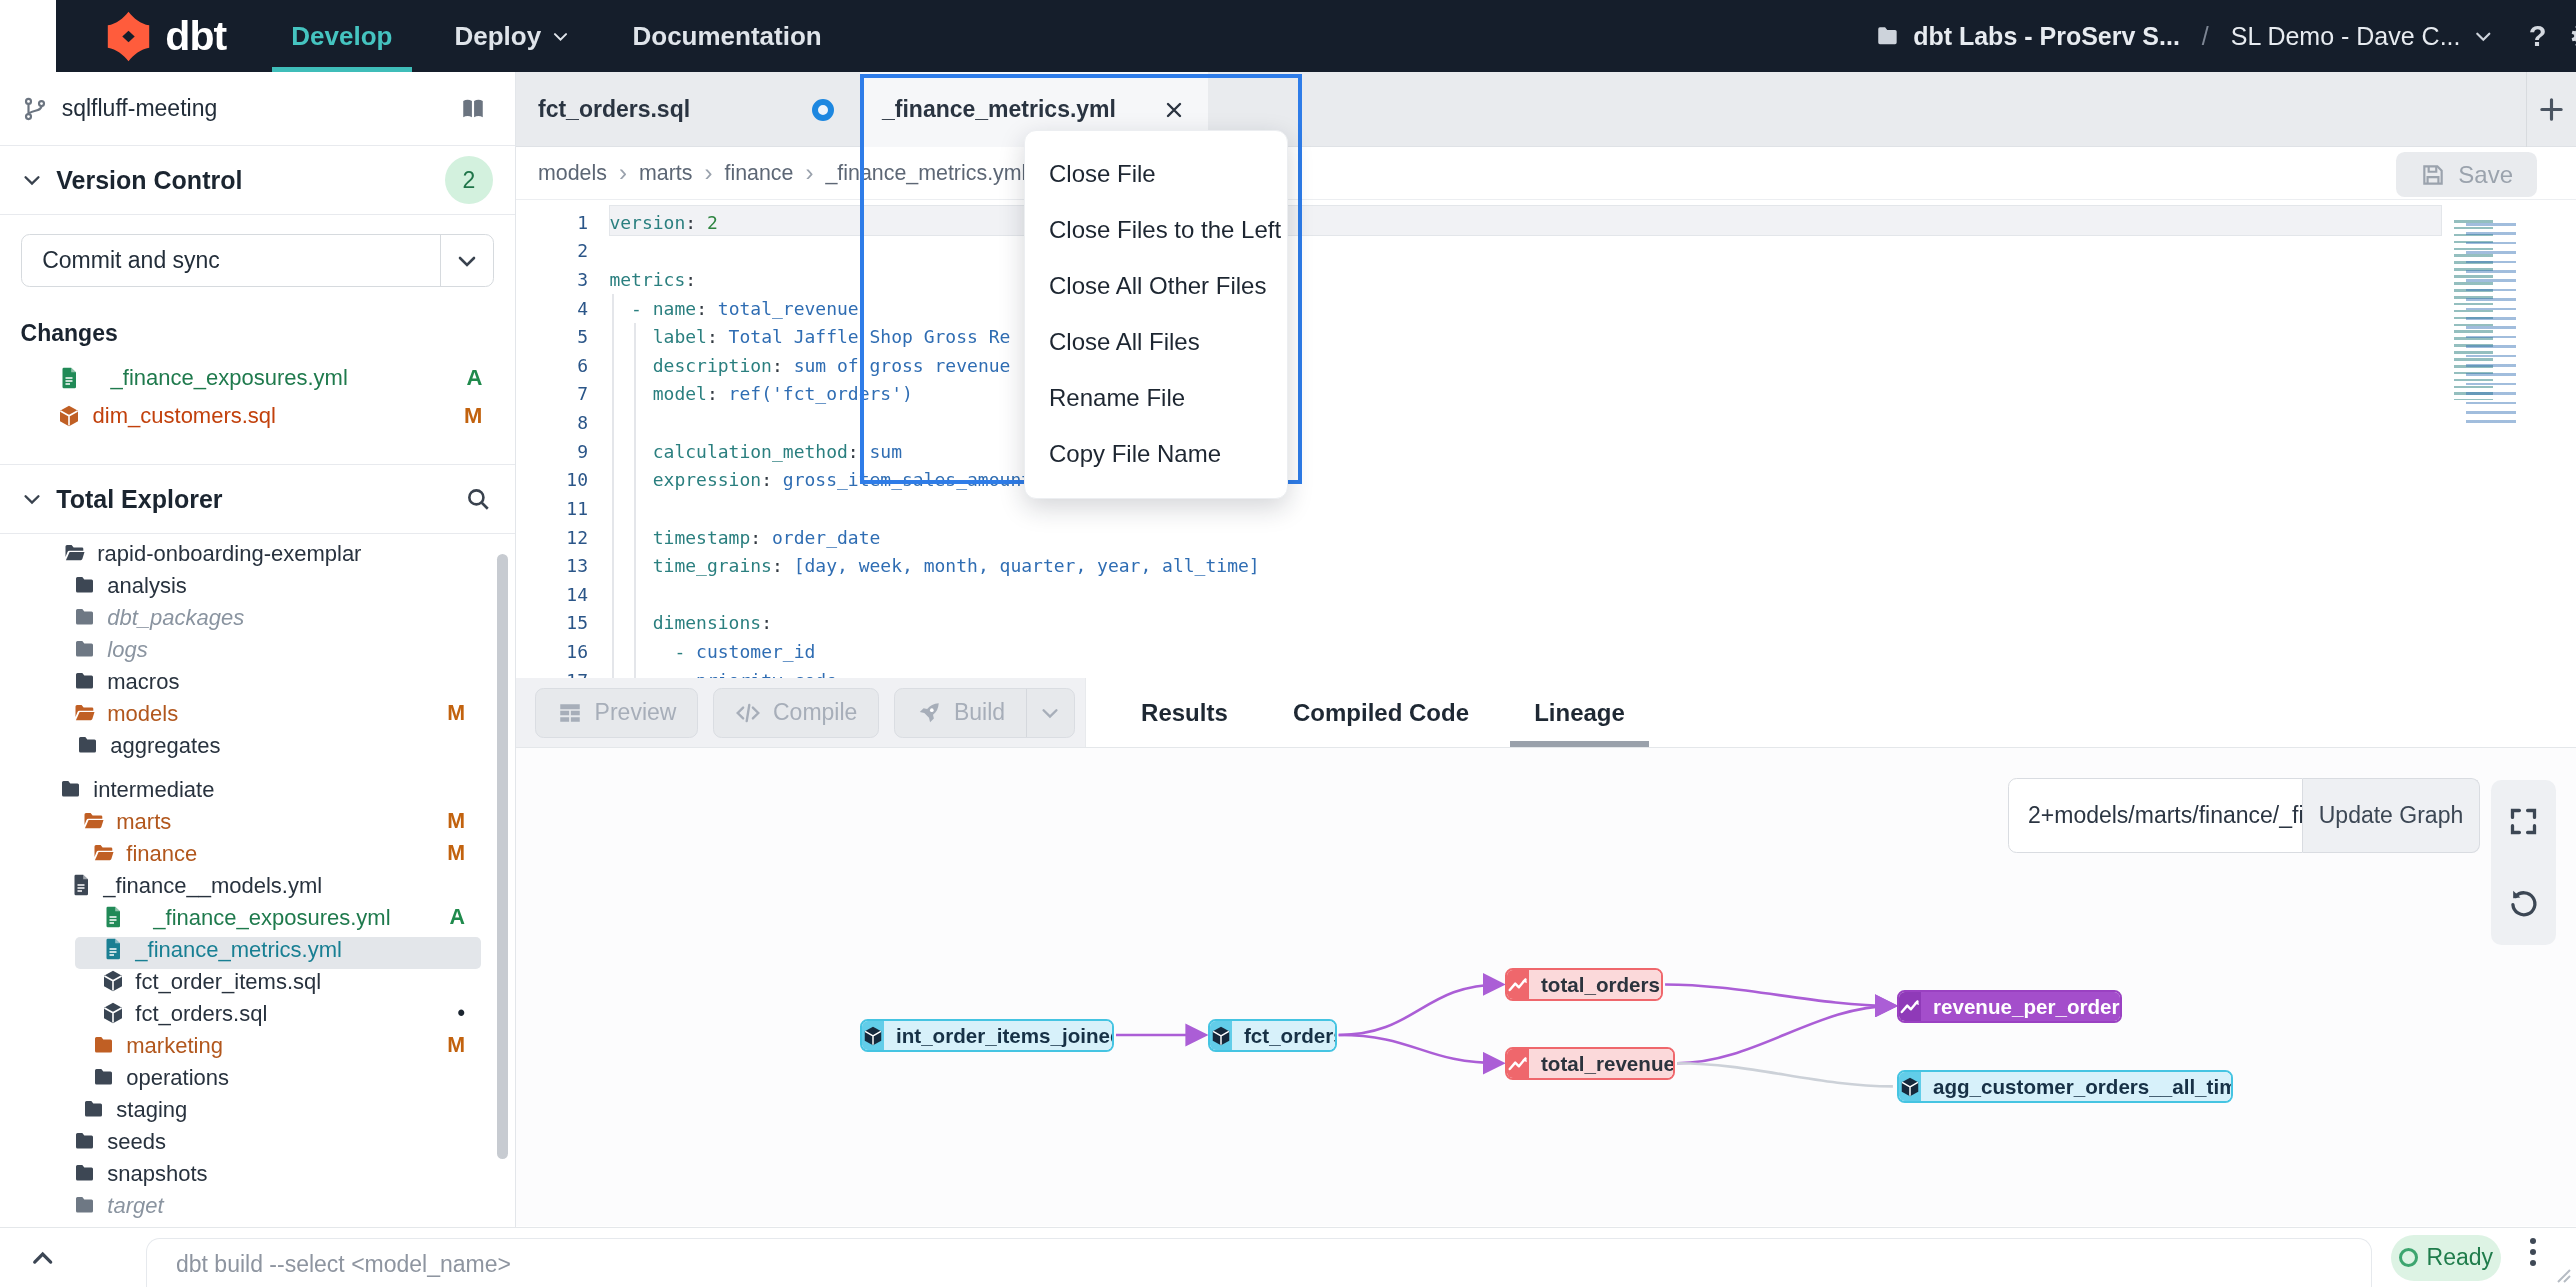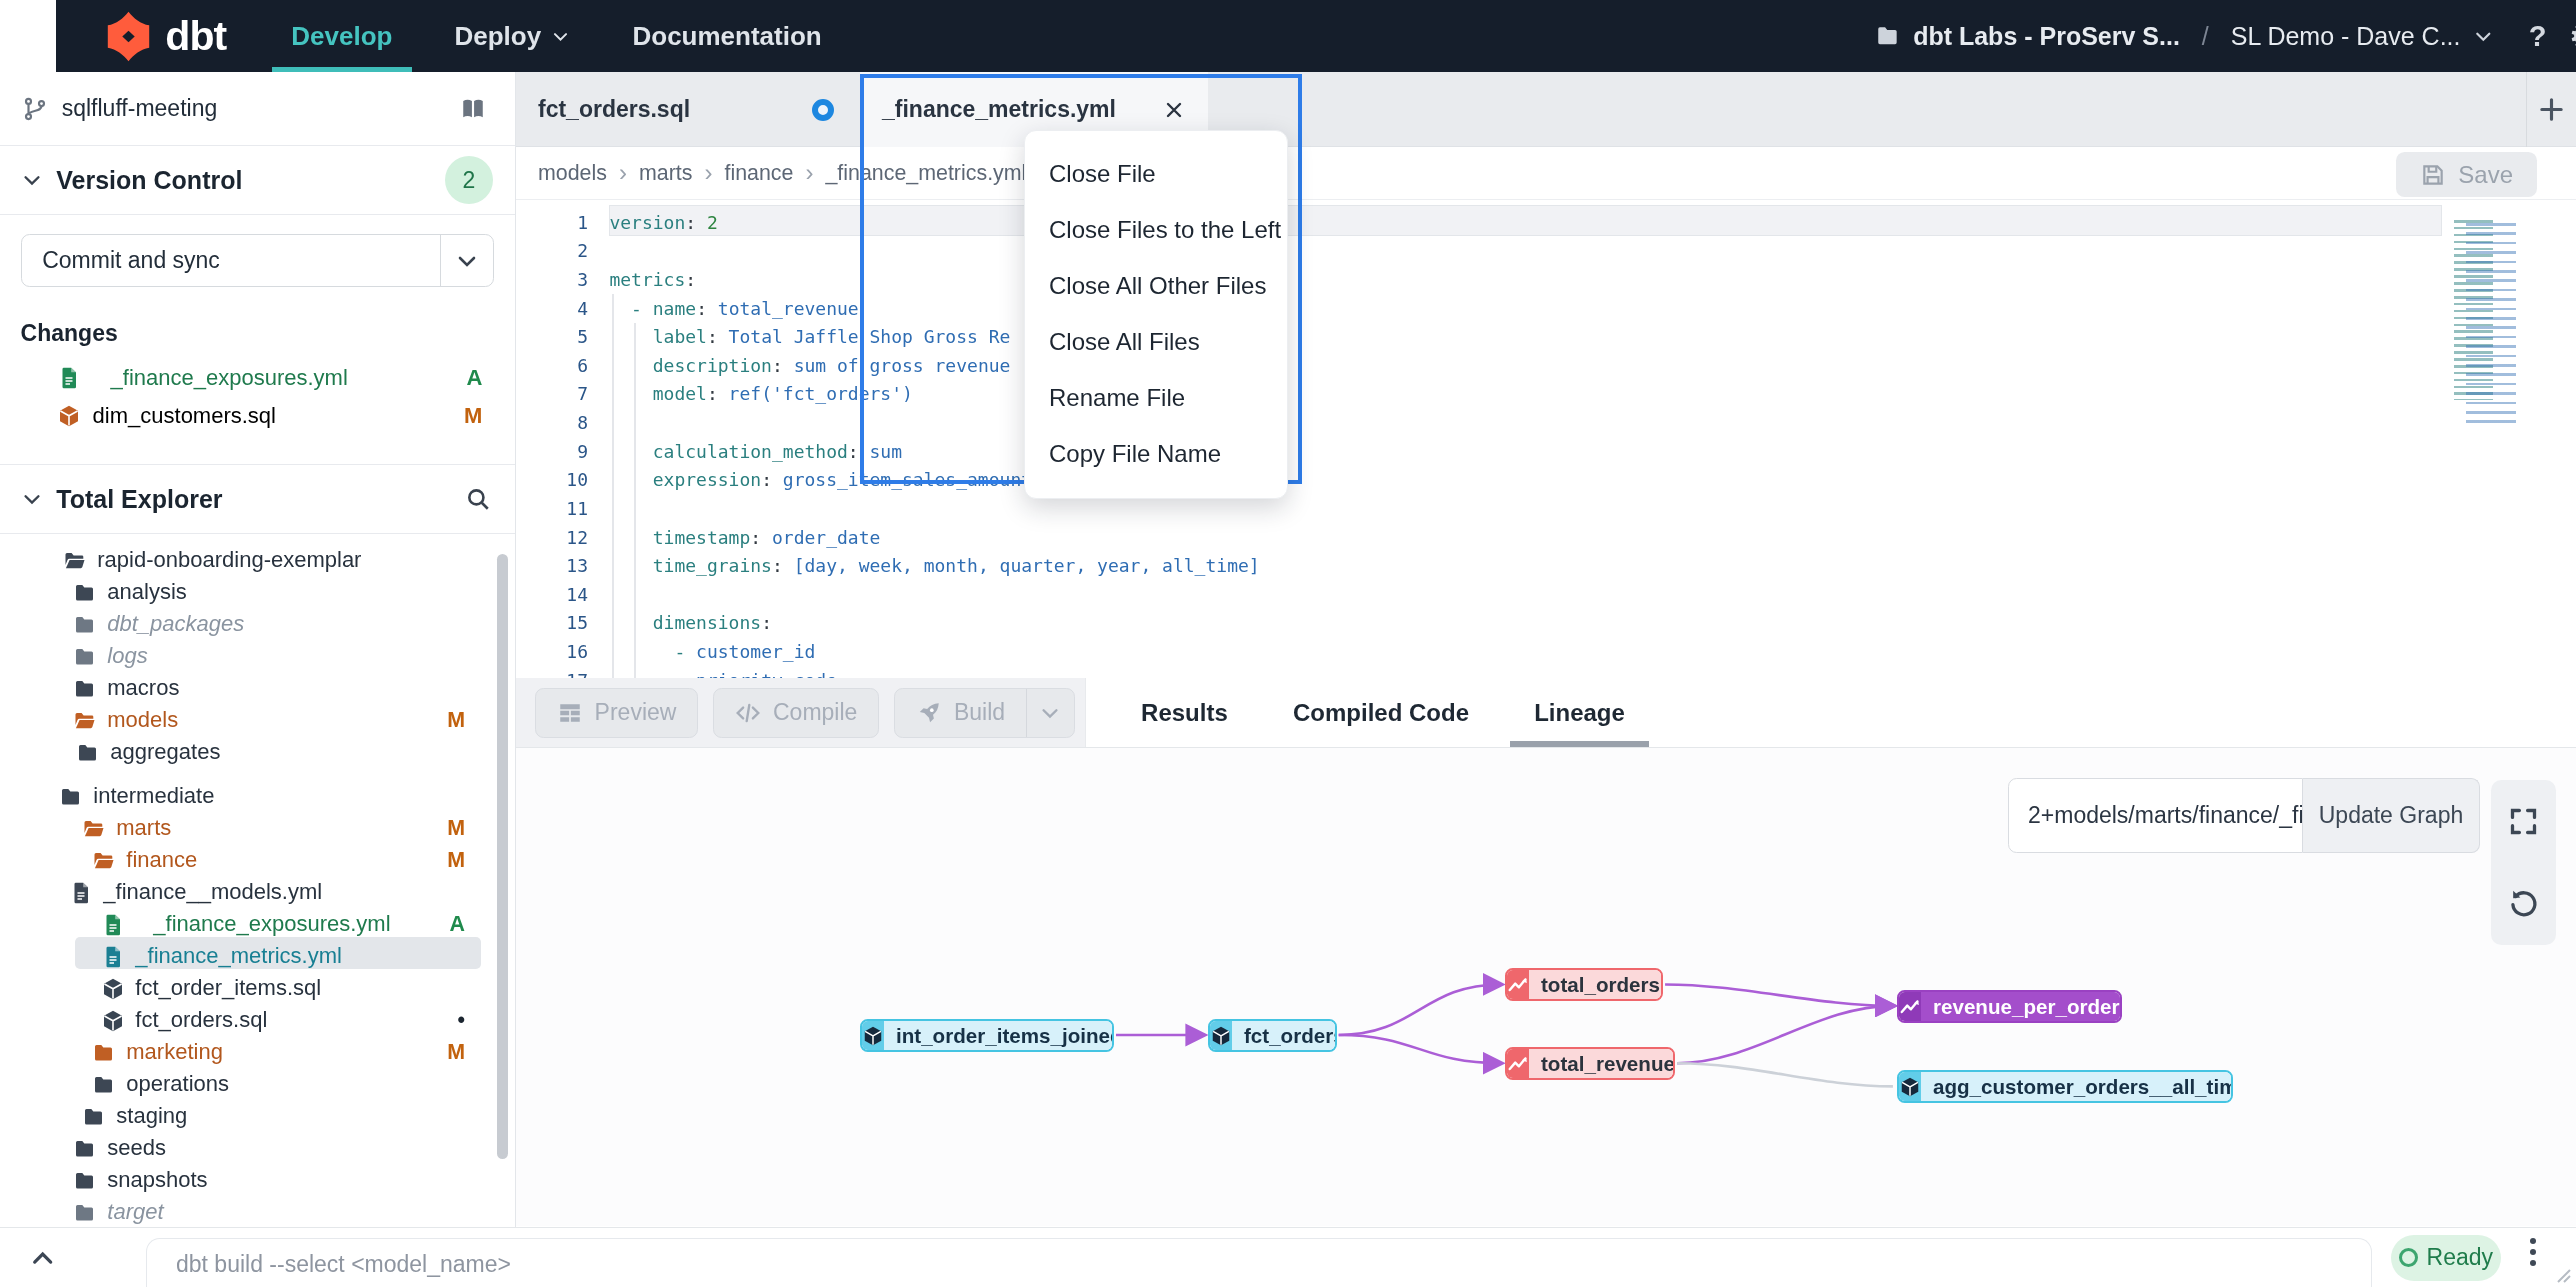--- a/index.html
+++ b/index.html
@@ -44,21 +44,21 @@
   .commit-chevron { margin-left:auto; width:53px; height:100%; border-left:1.7px solid #d6dade;
     display:flex; align-items:center; justify-content:center; color:#39424e; }
   .commit-chevron .sec-chevron{ width:24px; height:24px; }
   .changes-title { margin-top:33px; font-size:23px; font-weight:bold; color:#1a2430; }
   .changes-list { margin-top:12px; }
   .change-row { height:38px; display:flex; align-items:center; gap:12px; padding-left:36px; font-size:22px; cursor:pointer; }
   .change-row .icon { width:24px; height:24px; }
   .change-badge { margin-left:auto; margin-right:12px; font-weight:bold; font-size:22px; }
   .fe-header .search-icon { margin-left:auto; margin-right:24px; width:26px; height:26px; color:#39424e; cursor:pointer; }
   .fe-tree { position:relative; padding-top:6.9px; }
-  .tree-row { height:32px; display:flex; align-items:flex-end; font-size:22px; position:relative; cursor:pointer; }
+  .tree-row { height:32px; display:flex; align-items:flex-start; font-size:22px; position:relative; cursor:pointer; }
   .tree-row .icon { width:24px; height:24px; flex:0 0 auto; margin-right:10.3px; position:relative; z-index:1; }
   .tree-row .t-label { position:relative; z-index:1; white-space:nowrap; }
   .tree-row .t-badge { margin-left:auto; margin-right:50px; font-weight:bold; font-size:21.4px; position:relative; z-index:1; }
   .tree-row.selected::before { content:''; position:absolute; left:75px; right:34px; top:0; bottom:0;
     background:#e3e6ea; border-radius:5.1px; }
   .c-dark { color:#28323e; } .c-darkicon { color:#3d4754; }
   .c-muted { color:#8a94a0; font-style:italic; }
   .c-orange { color:#b2571d; } .c-orangeicon { color:#c05f24; }
   .c-green { color:#1f7a4d;margin-left:18px; } .c-greenicon { color:#218a57; }
   .c-teal { color:#187f93; } .c-tealicon { color:#1b7f93; }
@@ -269,21 +269,21 @@
             <span class="c-green">_finance_exposures.yml</span>
             <span class="change-badge badge-A">A</span>
           </div>
           <div class="change-row">
             <span class="icon c-orangeicon" style="color: rgb(192, 95, 36);">
               <svg viewBox="0 0 24 24">
                 <path fill="currentColor" d="M12 1.8l9 5v10.4l-9 5-9-5V6.8z"></path>
                 <path fill="none" stroke="#fff" stroke-width="1.6" d="M3.4 7l8.6 4.8L20.6 7M12 11.8v9.8"></path>
               </svg>
             </span>
-            <span class="c-orange" style="color: #000000;">dim_customers.sql</span>
+            <span class="c-orange" style="color: #c2410c;">dim_customers.sql</span>
             <span class="change-badge badge-M">M</span>
           </div>
         </div>
     </div>
     <div class="fe-header">
       <span class="sec-chevron icon">
           <svg viewBox="0 0 24 24" fill="none" stroke="currentColor" stroke-width="2.6" stroke-linecap="round">
             <path d="M5 9l7 7 7-7"></path>
           </svg>
         </span>

